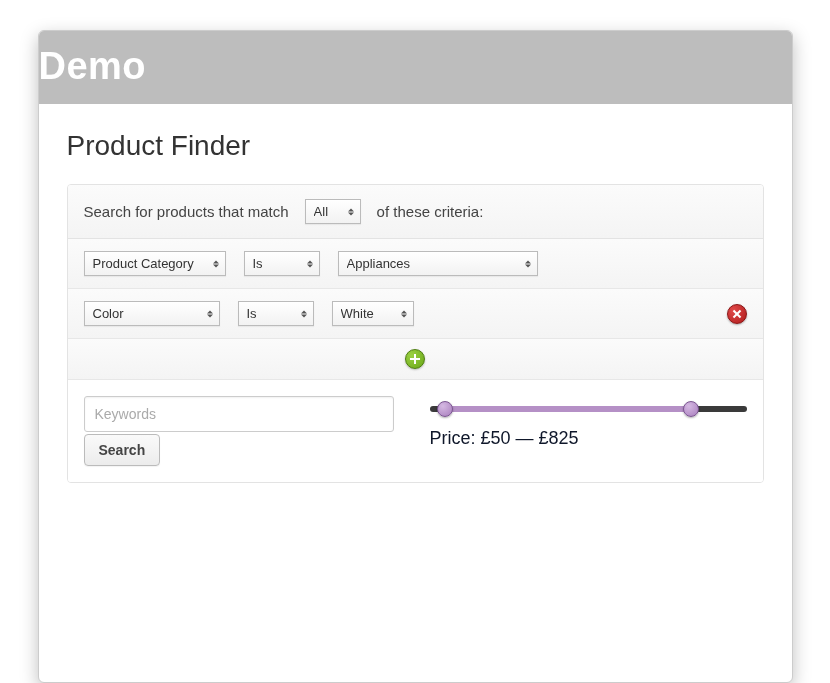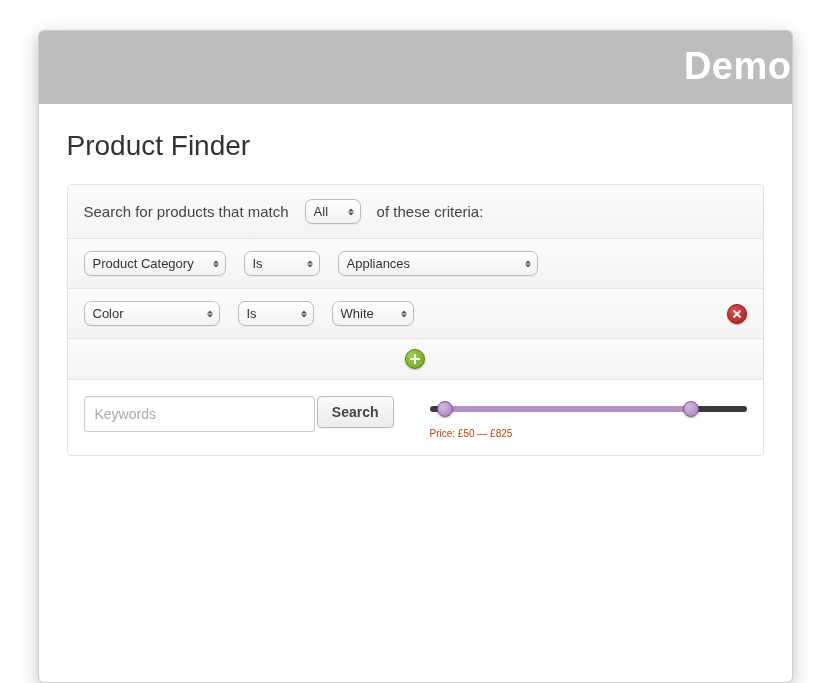--- a/index.html
+++ b/index.html
@@ -16,21 +16,21 @@
       width: 755px;
       background: #fff;
       border: 1px solid #ccc;
       border-radius: 6px;
       box-shadow: 0 6px 18px rgba(0,0,0,0.25);
       overflow: hidden;
     }
     .titlebar {
       background: #bdbdbd;
       color: #fff;
-      text-align: right;
+      text-align: left;
       font-size: 38px;
       font-weight: bold;
       padding: 14px 0 16px;
       letter-spacing: 0.5px;
     }
     .content {
       padding: 26px 28px 34px;
     }
     .page-title {
       font-size: 28px;
@@ -65,21 +65,21 @@
     }
     .row.add-row {
       justify-content: center;
       padding: 10px 16px;
     }
     .select {
       appearance: none;
       -webkit-appearance: none;
       background: linear-gradient(#fff, #f2f2f2);
       border: 1px solid #bbb;
-      border-radius: 7px;
+      border-radius: 0;
       font-size: 13px;
       color: #333;
       padding: 4px 22px 4px 8px;
       box-shadow: inset 0 1px 0 rgba(255,255,255,0.6), 0 1px 1px rgba(0,0,0,0.05);
       cursor: pointer;
       position: relative;
     }
     .select-wrap {
       position: relative;
       display: inline-block;
@@ -168,21 +168,21 @@
     .add-btn::before { width: 10px; height: 2px; }
     .add-btn::after  { width: 2px; height: 10px; }
 
     .bottom-row {
       padding: 16px;
       display: flex;
       gap: 36px;
       align-items: flex-start;
       background: #fff;
     }
-    .col-left { flex: 0 0 310px; display: flex; flex-direction: row; gap: 2px; }
+    .col-left { flex: 0 0 310px; display: flex; flex-direction: column; gap: 2px; }
     .col-right { flex: 1; padding-top: 2px; }
     .text-input {
       width: 100%;
       border: 1px solid #ccc;
       border-radius: 3px;
       padding: 9px 10px;
       font-size: 14px;
       color: #333;
       box-shadow: inset 0 1px 2px rgba(0,0,0,0.06);
     }
@@ -228,22 +228,22 @@
       width: 16px;
       height: 16px;
       transform: translate(-50%,-50%);
       background: radial-gradient(circle at 35% 30%, #d5b9e2, #a87dbd);
       border: 1px solid #7a5590;
       border-radius: 50%;
       box-shadow: 0 1px 2px rgba(0,0,0,0.3);
       cursor: grab;
     }
     .price-label {
-      font-size: 10px;
-      color: #c2410c;
+      font-size: 18px;
+      color: #0f172a;
     }
   </style>
 </head>
 <body>
 
 <div class="window">
   <div class="titlebar">Demo</div>
 
   <div class="content">
     <h1 class="page-title">Product Finder</h1>

